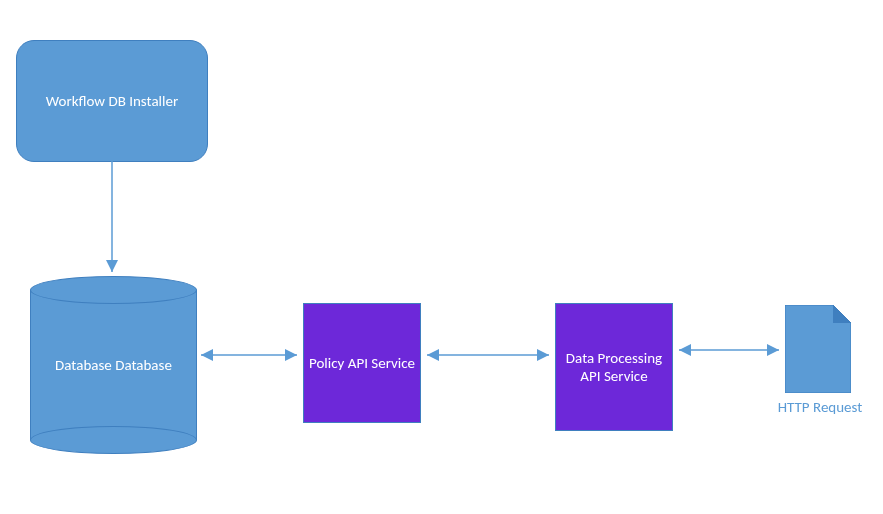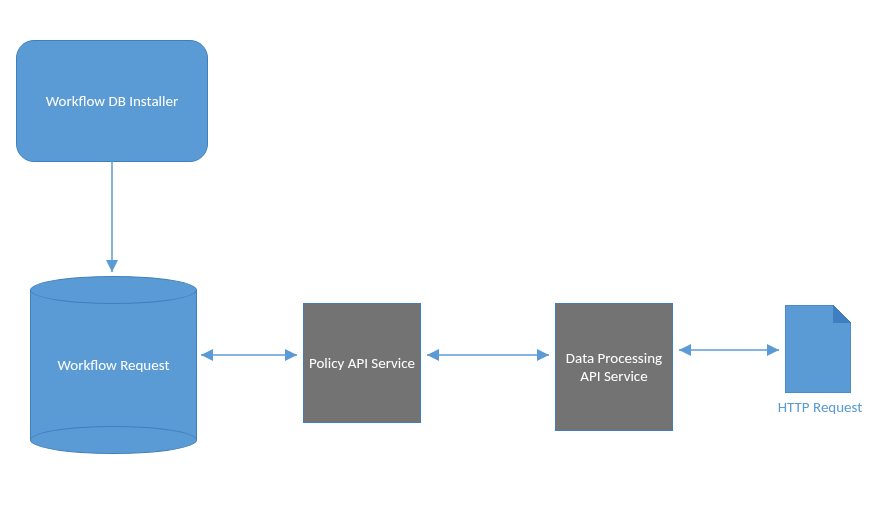--- a/index.html
+++ b/index.html
@@ -23,21 +23,21 @@
     box-sizing: border-box;
     padding: 4px;
     margin-top: 8px;
   }
   .rounded-rect {
     background: #5b9bd5;
     border: 1px solid #3f7fbf;
     border-radius: 18px;
   }
   .rect {
-    background: #737373;
+    background: #6d28d9;
     border: 1px solid #3f7fbf;
   }
   .cylinder {
     background: #5b9bd5;
     position: absolute;
     border-left: 1px solid #3f7fbf;
     border-right: 1px solid #3f7fbf;
   }
   .cylinder::before {
     content: "";
@@ -91,21 +91,21 @@
 </style>
 </head>
 <body>
 
 <div class="node rounded-rect" style="left:16px; top:32px; width:192px; height:122px;">
   <span>Workflow DB Installer</span>
 </div>
 
 <div class="cylinder" style="left:30px; top:290px; width:165px; height:150px;">
   <div class="label">
-    <span>Workflow Request</span>
+    <span>Database Database</span>
   </div>
 </div>
 
 <div class="node rect" style="left:303px; top:295px; width:118px; height:120px;">
   <span>Policy API Service</span>
 </div>
 
 <div class="node rect" style="left:555px; top:295px; width:118px; height:128px;">
   <span>Data Processing API Service</span>
 </div>

